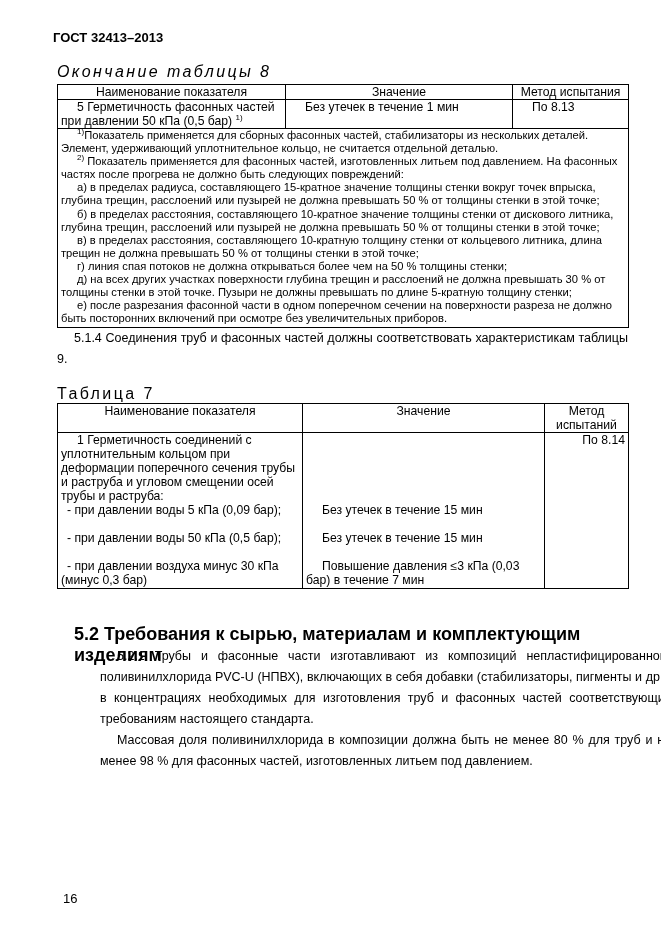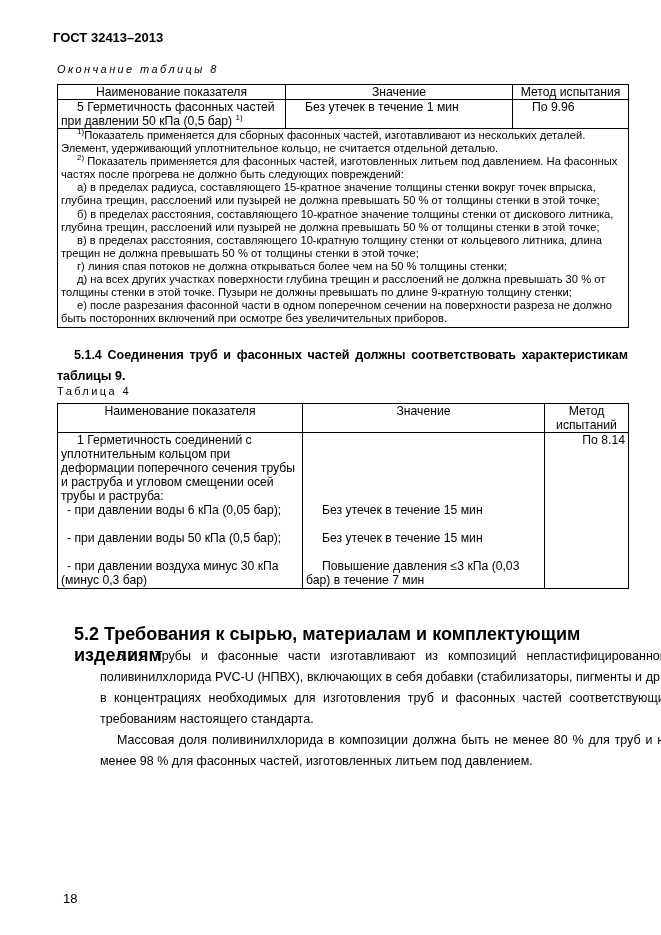--- a/index.html
+++ b/index.html
@@ -2,21 +2,21 @@
 <html><head>
 <meta charset="utf-8">
 <style>
   html, body { margin: 0; padding: 0; background: #ffffff; }
   body {
     width: 661px; height: 935px; position: relative; overflow: hidden;
     font-family: "Liberation Sans", sans-serif; color: #000; font-size: 12.5px;
   }
   .abs { position: absolute; }
   .doc-code { left: 53px; top: 30px; font-weight: bold; font-size: 13px; }
-  .caption { font-size: 11px; letter-spacing: 2.4px; }
+  .caption { font-size: 16px; letter-spacing: 2.4px; }
   .caption-italic { font-style: italic; left: 57px; top: 63px; }
   .caption-t9 { left: 57px; top: 385px; }
 
   table.gost { position: absolute; border-collapse: collapse; table-layout: fixed; }
   table.gost td, table.gost th {
     border: 1.5px solid #000; padding: 0 3px; vertical-align: top;
     font-weight: normal; font-size: 12.2px; line-height: 14px;
   }
   table.gost th { text-align: center; }
   .t8 { left: 57px; top: 84px; width: 571px; }
@@ -52,59 +52,59 @@
     <th>Наименование показателя</th>
     <th>Значение</th>
     <th>Метод испытания</th>
   </tr>
   <tr>
     <td>
       <div class="indent">5 Герметичность фасонных частей</div>
       <div><span>при давлении 50 кПа (0,5 бар)</span> <span class="sup">1)</span></div>
     </td>
     <td class="indent">Без утечек в течение 1 мин</td>
-    <td class="indent">По 9.96</td>
+    <td class="indent">По 8.13</td>
   </tr>
   <tr>
     <td colspan="3" class="notes">
-      <div class="indent"><span class="sup">1)</span><span>Показатель применяется для сборных фасонных частей, изготавливают из нескольких деталей. Элемент, удерживающий уплотнительное кольцо, не считается отдельной деталью.</span></div>
+      <div class="indent"><span class="sup">1)</span><span>Показатель применяется для сборных фасонных частей, стабилизаторы из нескольких деталей. Элемент, удерживающий уплотнительное кольцо, не считается отдельной деталью.</span></div>
       <div class="indent"><span class="sup">2)</span> <span>Показатель применяется для фасонных частей, изготовленных литьем под давлением. На фасонных частях после прогрева не должно быть следующих повреждений:</span></div>
       <div class="indent">а) в пределах радиуса, составляющего 15-кратное значение толщины стенки вокруг точек впрыска, глубина трещин, расслоений или пузырей не должна превышать 50 % от толщины стенки в этой точке;</div>
       <div class="indent">б) в пределах расстояния, составляющего 10-кратное значение толщины стенки от дискового литника, глубина трещин, расслоений или пузырей не должна превышать 50 % от толщины стенки в этой точке;</div>
       <div class="indent">в) в пределах расстояния, составляющего 10-кратную толщину стенки от кольцевого литника, длина трещин не должна превышать 50 % от толщины стенки в этой точке;</div>
       <div class="indent">г) линия спая потоков не должна открываться более чем на 50 % толщины стенки;</div>
-      <div class="indent">д) на всех других участках поверхности глубина трещин и расслоений не должна превышать 30 % от толщины стенки в этой точке. Пузыри не должны превышать по длине 9-кратную толщину стенки;</div>
+      <div class="indent">д) на всех других участках поверхности глубина трещин и расслоений не должна превышать 30 % от толщины стенки в этой точке. Пузыри не должны превышать по длине 5-кратную толщину стенки;</div>
       <div class="indent">е) после разрезания фасонной части в одном поперечном сечении на поверхности разреза не должно быть посторонних включений при осмотре без увеличительных приборов.</div>
     </td>
   </tr>
 </tbody>
   </table>
 
-<div class="para" style="top:345px;font-weight:bold;">
+<div class="para" style="top:328px;">
   <p>5.1.4 Соединения труб и фасонных частей должны соответствовать характеристикам таблицы 9.</p>
 </div>
 
-<div class="abs caption caption-t9">Таблица 4</div>
+<div class="abs caption caption-t9">Таблица 7</div>
 
 <table class="gost t9">
   <colgroup>
     <col style="width:245px">
       <col style="width:242px">
       <col style="width:84px">
   </colgroup>
   <tbody>
       <tr>
     <th style="height:28px;">Наименование показателя</th>
     <th>Значение</th>
     <th><span>Метод испытаний</span></th>
   </tr>
   <tr>
     <td>
       <div class="indent">1 Герметичность соединений с уплотнительным кольцом при деформации поперечного сечения трубы и раструба и угловом смещении осей трубы и раструба:</div>
-      <div class="indent" style="text-indent:6px;">- при давлении воды 6 кПа (0,05 бар);</div>
+      <div class="indent" style="text-indent:6px;">- при давлении воды 5 кПа (0,09 бар);</div>
       <span class="gap"></span>
       <div class="indent" style="text-indent:6px;">- при давлении воды 50 кПа (0,5 бар);</div>
       <span class="gap"></span>
       <div class="indent" style="text-indent:6px;padding-bottom:1px;">- при давлении воздуха минус 30 кПа (минус 0,3 бар)</div>
     </td>
     <td>
       <div style="height:70px;"></div>
       <div class="indent">Без утечек в течение 15 мин</div>
       <span class="gap"></span>
       <div class="indent">Без утечек в течение 15 мин</div>
@@ -116,13 +116,13 @@
 </tbody>
   </table>
 
 <div class="heading">5.2 Требования к сырью, материалам и комплектующим изделиям</div>
 
 <div class="para" style="top:646px;margin-left:43px;">
   <p>5.2.1 Трубы и фасонные части изготавливают из композиций непластифицированного поливинилхлорида PVC-U (НПВХ), включающих в себя добавки (стабилизаторы, пигменты и др.), в концентрациях необходимых для изготовления труб и фасонных частей соответствующих требованиям настоящего стандарта.</p>
   <p>Массовая доля поливинилхлорида в композиции должна быть не менее 80 % для труб и не менее 98 % для фасонных частей, изготовленных литьем под давлением.</p>
 </div>
 
-<div class="abs page-num">18</div>
+<div class="abs page-num">16</div>
 
 </body></html>

